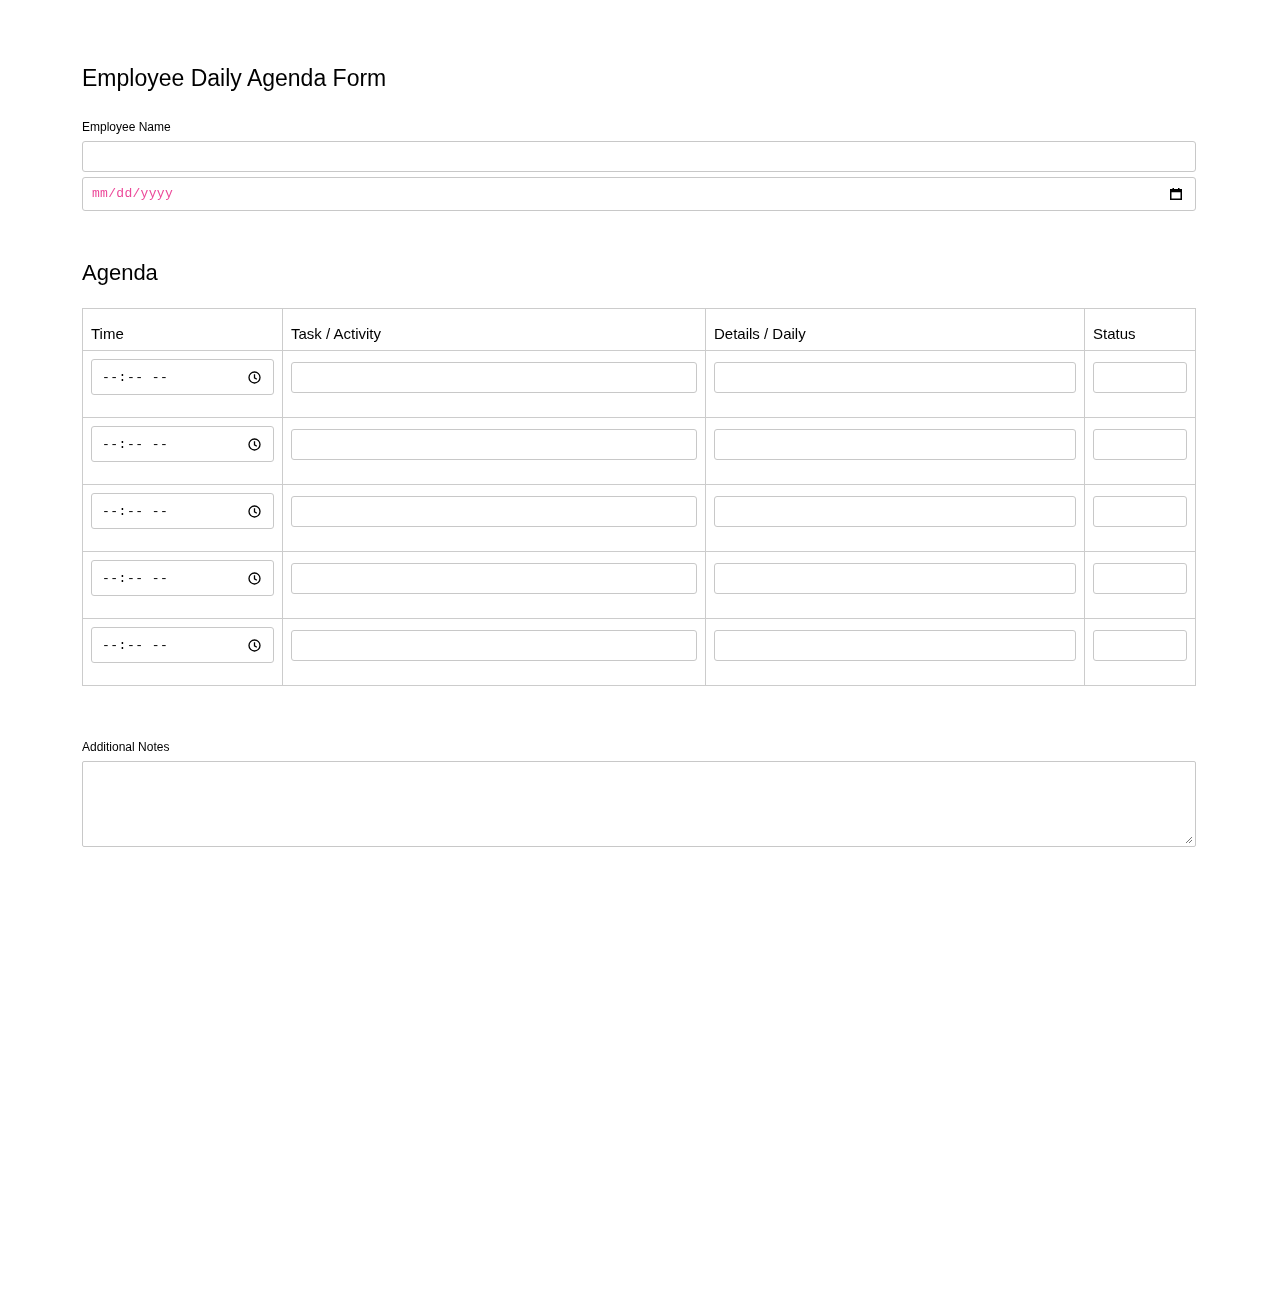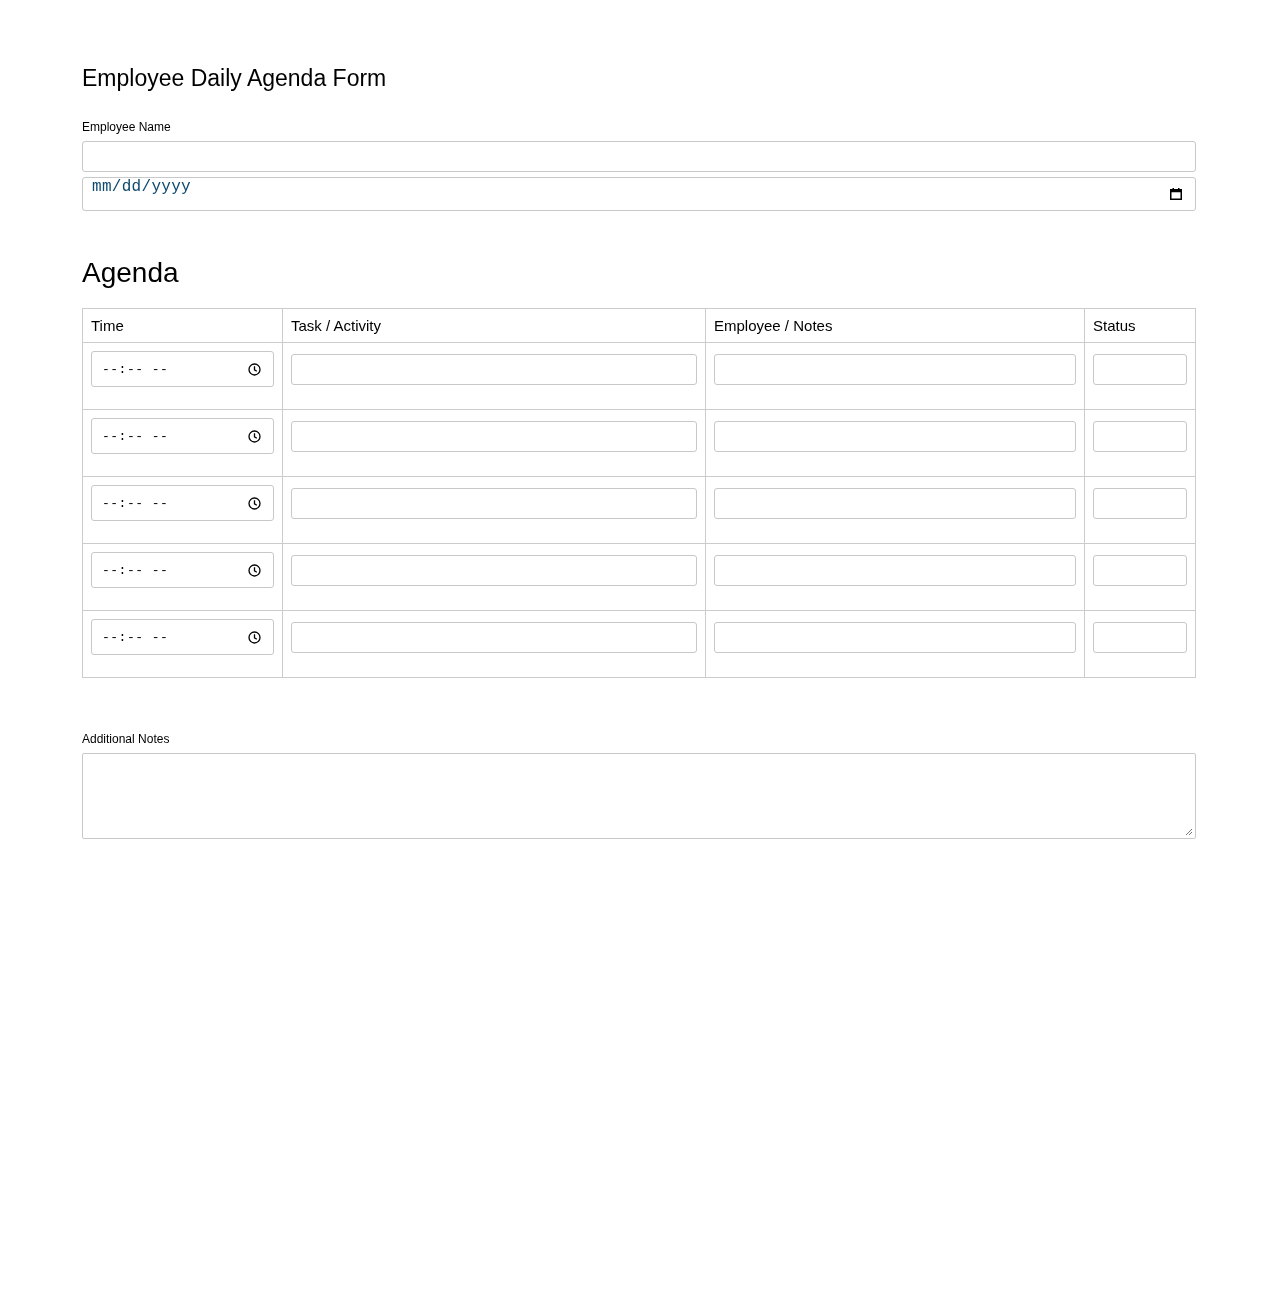--- a/index.html
+++ b/index.html
@@ -11,28 +11,28 @@
   .text-input {
     display: block; box-sizing: border-box; width: 1114px; height: 31px;
     border: 1px solid #c8c8c8; border-radius: 3px; margin-top: 5px; background: #fff;
   }
   .lbl-date { margin-top: 18px; }
   .date-input {
     position: relative; box-sizing: border-box; width: 1114px; height: 34px;
     border: 1px solid #c8c8c8; border-radius: 3px; margin-top: 5px;
   }
   .date-input .ph {
-    position: absolute; left: 9px; top: 0; font-family: "Liberation Mono", monospace;
-    font-size: 16px; letter-spacing: 0.3px; color: #0c4a6e;
+    position: absolute; left: 9px; top: 8px; font-family: "Liberation Mono", monospace;
+    font-size: 13px; letter-spacing: 0.3px; color: #ec4899;
   }
   .cal-icon { position: absolute; right: 13px; top: 10px; width: 12px; height: 12px; }
-  h2 { font-size: 28px; font-weight: normal; margin: 0; margin-top: 47px; line-height: 30px; }
+  h2 { font-size: 22px; font-weight: normal; margin: 0; margin-top: 47px; line-height: 30px; }
   table { border-collapse: collapse; width: 1114px; margin-top: 20px; }
   th, td { border: 1px solid #cccccc; text-align: left; vertical-align: top; padding: 0; }
-  th { font-weight: normal; font-size: 15px; height: 33px; padding-left: 8px; padding-top: 0; vertical-align: middle; }
+  th { font-weight: normal; font-size: 15px; height: 33px; padding-left: 8px; padding-top: 8px; vertical-align: middle; }
   td { height: 66px; }
   .col-time { width: 191px; }
   .col-task { width: 414px; }
   .col-details { width: 370px; }
   .col-status { width: 102px; }
   .time-input {
     position: relative; box-sizing: border-box; width: 183px; height: 36px;
     margin: 8px 0 0 8px; border: 1px solid #c8c8c8; border-radius: 3px;
   }
   .time-input .ph {
@@ -70,21 +70,21 @@
     </svg>
   </div>
 
   <h2>Agenda</h2>
 
   <table>
     <thead>
       <tr>
         <th class="col-time">Time</th>
         <th class="col-task">Task / Activity</th>
-        <th class="col-details">Employee / Notes</th>
+        <th class="col-details">Details / Daily</th>
         <th class="col-status">Status</th>
       </tr>
     </thead>
     <tbody>
       <tr>
         <td>
           <div class="time-input">
             <span class="ph">--:-- --</span>
             <svg class="clock-icon" viewBox="0 0 13 13">
                 <circle cx="6.5" cy="6.5" r="5.5" fill="none" stroke="#000" stroke-width="1.3"></circle>

